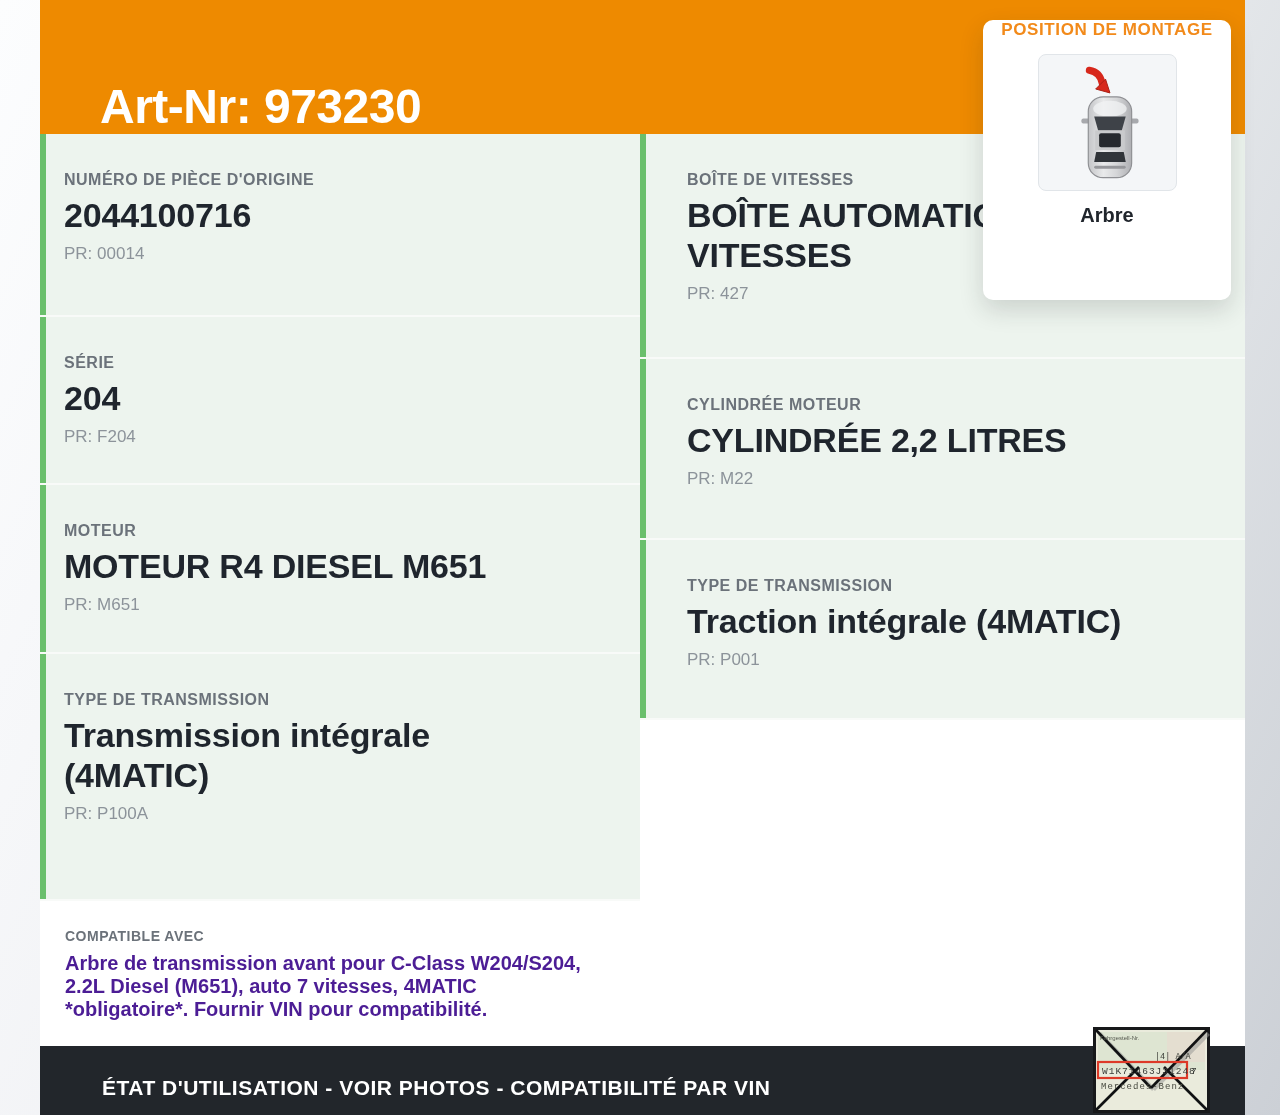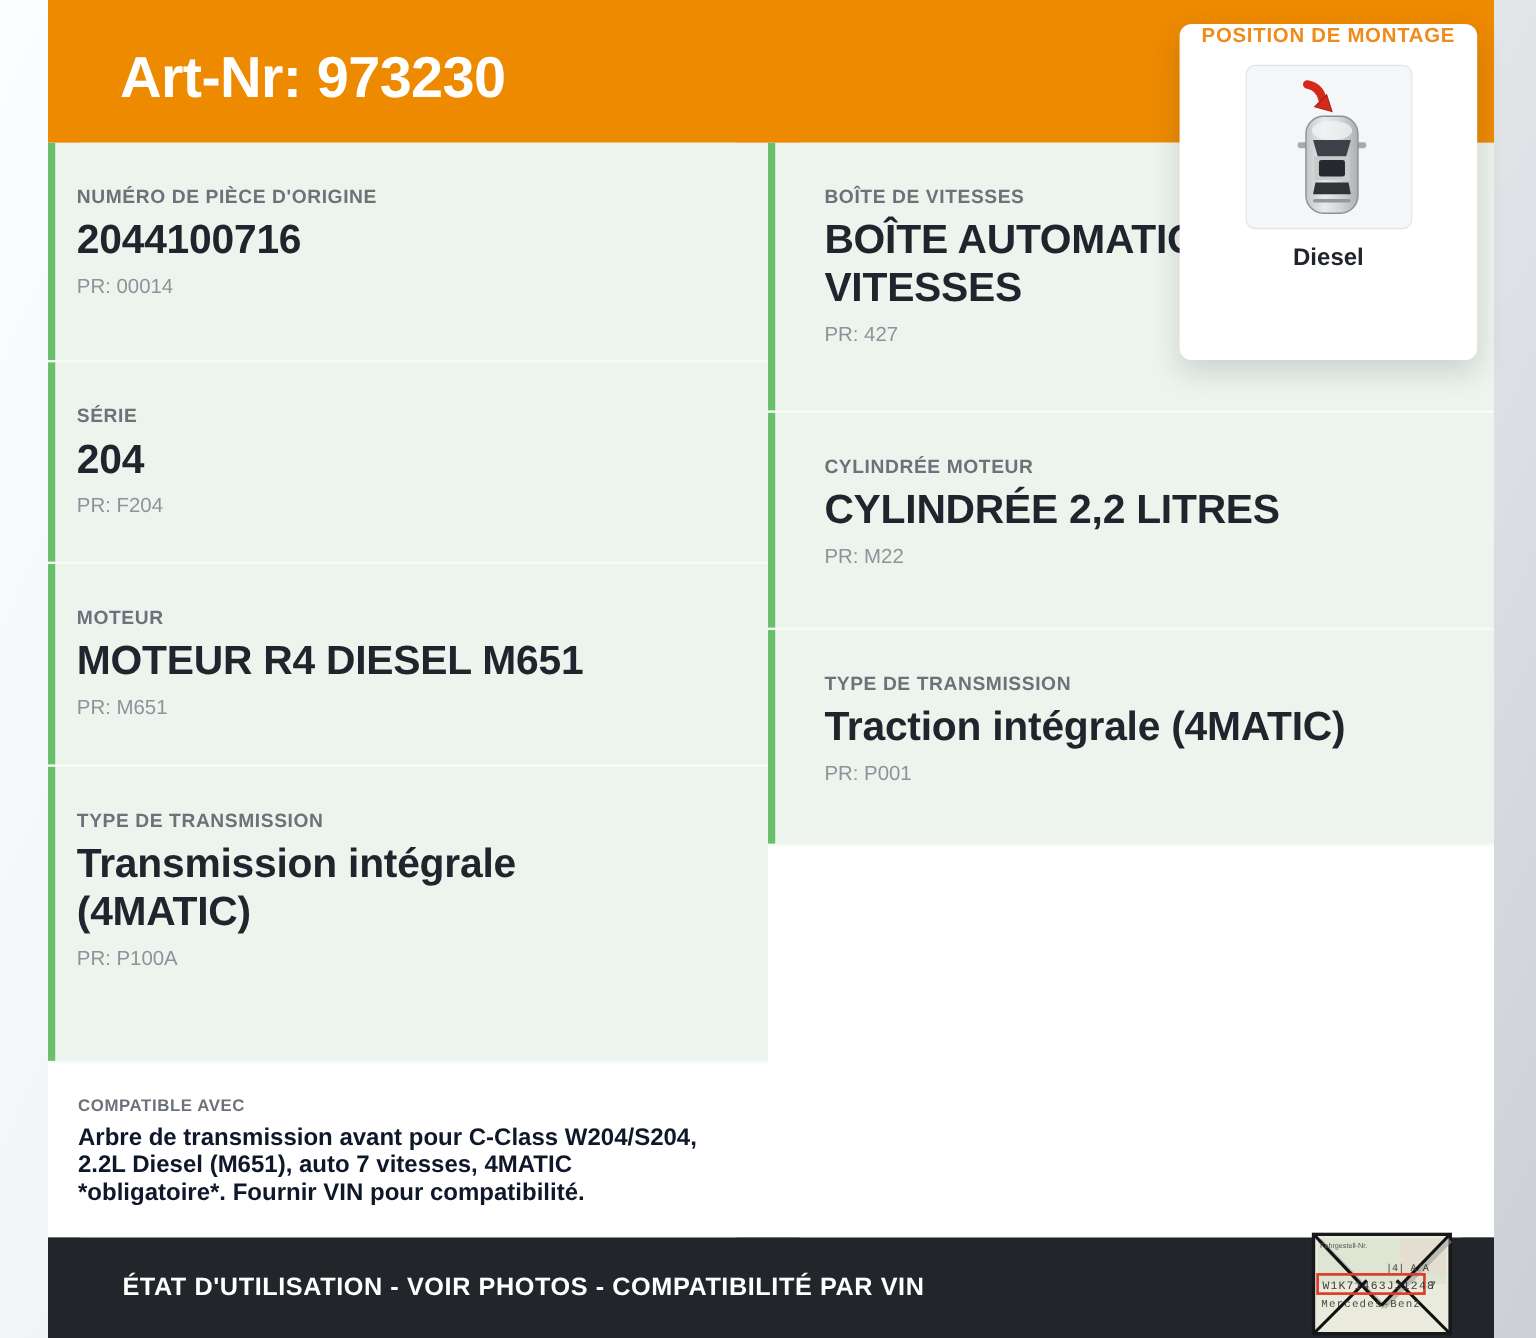--- a/index.html
+++ b/index.html
@@ -3,39 +3,39 @@
 <meta charset="utf-8">
 <style>
   html,body{margin:0;padding:0;}
   body{font-family:"Liberation Sans","DejaVu Sans",sans-serif;}
   .screen{
     position:relative;width:1280px;height:1115px;overflow:hidden;
     background:linear-gradient(115deg,#fcfdfe 0%,#f1f2f5 38%,#e4e7ea 68%,#ccd0d6 100%);
   }
   .content{position:absolute;left:40px;top:0;width:1205px;}
   
-  .banner{height:119px;background:#ee8a00;display:flex;align-items:center;padding-left:60px;padding-top:12px;box-sizing:border-box;}
+  .banner{height:134px;background:#ee8a00;display:flex;align-items:flex-end;padding-left:60px;padding-top:12px;box-sizing:border-box;}
   .banner h1{margin:0;font-size:48px;font-weight:700;color:#ffffff;letter-spacing:-0.5px;}
   
   .columns{display:flex;height:912px;}
   .col{display:flex;flex-direction:column;border-radius:28px;}
   .col-left{width:600px;background:#f8faf8;}
   .col-right{width:605px;background:#f8faf8;}
   .card{background:#edf4ee;border-left:6px solid #6abf6c;box-sizing:border-box;padding:36px 20px 0 18px;margin-bottom:2px;}
   .col-right .card{padding-left:41px;}
   .card-label{font-size:16px;font-weight:700;color:#6b727a;letter-spacing:.5px;line-height:19px;}
   .card-value{font-size:34px;font-weight:700;color:#1f252d;line-height:40px;margin-top:6px;letter-spacing:-.2px;}
   .card-value.wrap2-right{max-width:420px;}
   .card-value.wrap2-left{max-width:430px;}
   .card-pr{font-size:17px;font-weight:400;color:#8c939a;margin-top:10px;line-height:17px;}
   .h181{height:181px;} .h166{height:166px;} .h167{height:167px;} .h245{height:245px;}
   .h223{height:223px;} .h179{height:179px;} .h178{height:178px;}
   .compat{background:#ffffff;box-sizing:border-box;height:145px;padding:26px 20px 0 25px;}
   .compat-label{font-size:14px;font-weight:700;color:#6b727a;letter-spacing:.5px;line-height:19px;}
-  .compat-text{font-size:20px;font-weight:700;color:#0f172a;line-height:23px;margin-top:6px;width:520px;}
+  .compat-text{font-size:20px;font-weight:700;color:#4c1d95;line-height:23px;margin-top:6px;width:520px;}
   .filler{background:#ffffff;flex:1;}
   
   .footerbar{height:84px;background:#22262b;display:flex;align-items:center;padding-left:62px;box-sizing:border-box;}
   .footerbar .ftext{font-size:21px;font-weight:700;color:#ffffff;letter-spacing:.5px;}
   
   .pos-card{
     position:absolute;left:983px;top:20px;width:248px;height:280px;background:#ffffff;
     border-radius:10px;box-shadow:0 10px 24px rgba(30,35,40,.16);z-index:20;
     box-sizing:border-box;text-align:center;
   }
@@ -140,21 +140,21 @@
         <path d="M58 98 L86 98 L88 108 L56 108 Z" fill="#303439"></path>
 
         <rect x="56" y="112" width="32" height="3" rx="1.5" fill="#96979b"></rect>
 
         <g>
           <path d="M51 15 Q62 17 64 28" fill="none" stroke="#d7281c" stroke-width="7" stroke-linecap="round"></path>
           <polygon points="72,38 57.5,34 67.5,24" fill="#d7281c" stroke="#a81f14" stroke-width="1"></polygon>
         </g>
       </svg>
     </div>
-    <div class="pos-caption">Diesel</div>
+    <div class="pos-caption">Arbre</div>
   </div>
 
   <div class="stamp">
     <svg width="117" height="86" viewBox="0 0 117 86">
 
       <rect x="1.5" y="1.5" width="114" height="83" fill="#eaebdc" stroke="#17181a" stroke-width="3"></rect>
       <rect x="5" y="5" width="107" height="38" fill="#dde4d0" opacity="0.9"></rect>
       <rect x="74" y="5" width="38" height="30" fill="#e7d9cf" opacity="0.6"></rect>
 
       <g stroke="#9a9b98" stroke-width="4" opacity="0.55" transform="translate(2.5,2.5)">

